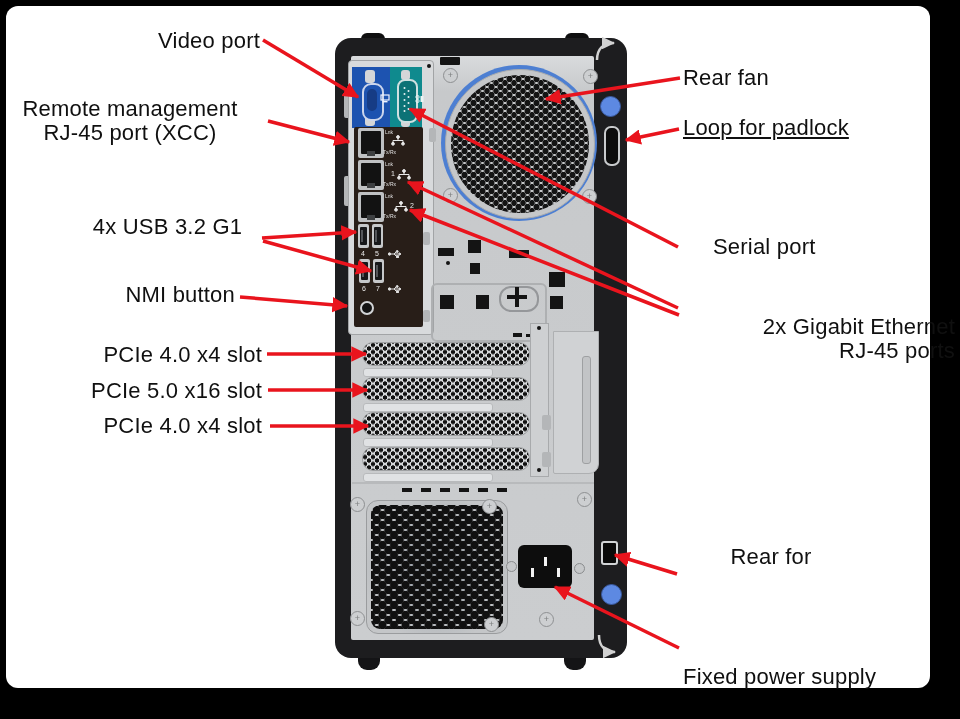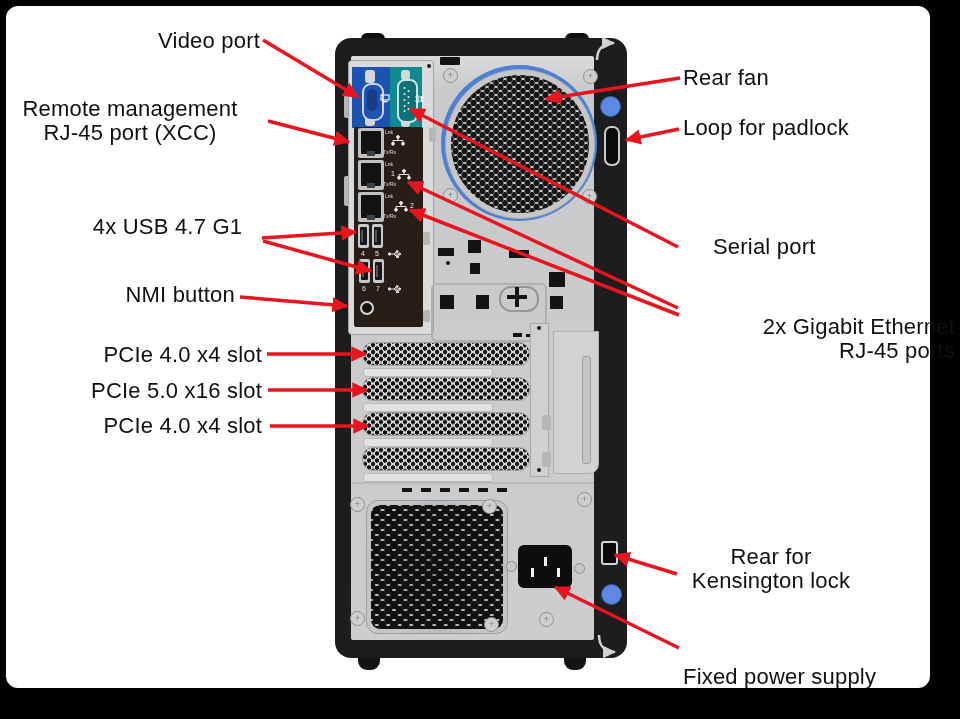--- a/index.html
+++ b/index.html
@@ -283,36 +283,35 @@
     <div class="a" style="left:601px;top:541px;width:13px;height:20px;background:#0a0a0a;border:2px solid #d2d4d6;border-radius:3px;"></div>
     <div class="a" style="left:601px;top:584px;width:19px;height:19px;background:var(--thumbscrew-blue,#5d89e2);border:1px solid #39589c;border-radius:50%;"></div>
   </div>
 
   <div class="a lbl" style="right:700px;top:29px;text-align:right;">Video port</div>
   <div class="a lbl" style="left:10px;top:97px;width:240px;text-align:center;">
     <span>Remote management</span>
     <span>RJ-45 port (XCC)</span>
   </div>
   <div class="a lbl" style="left:60px;top:215px;width:215px;text-align:center;">
-    <span>4x USB 4.7 G1</span>
+    <span>4x USB 3.2 G1</span>
   </div>
   <div class="a lbl" style="right:725px;top:283px;text-align:right;">NMI button</div>
   <div class="a lbl" style="right:698px;top:343px;text-align:right;">PCIe 4.0 x4 slot</div>
   <div class="a lbl" style="right:698px;top:379px;text-align:right;">PCIe 5.0 x16 slot</div>
   <div class="a lbl" style="right:698px;top:414px;text-align:right;">PCIe 4.0 x4 slot</div>
   <div class="a lbl" style="left:683px;top:66px;">Rear fan</div>
-  <div class="a lbl" style="left:683px;top:116px;">Loop for padlock</div>
+  <div class="a lbl" style="left:683px;top:116px;text-decoration:underline;">Loop for padlock</div>
   <div class="a lbl" style="left:685px;top:235px;margin-left:28px;">Serial port</div>
   <div class="a lbl" style="left:640px;top:283px;width:315px;text-align:right;margin-top:32px;">
     <span>2x Gigabit Ethernet</span>
     <span>RJ-45 ports</span>
   </div>
   <div class="a lbl" style="left:640px;top:545px;width:262px;text-align:center;">
     <span>Rear for</span>
-    <span>Kensington lock</span>
   </div>
   <div class="a lbl" style="left:683px;top:665px;">Fixed power supply</div>
 
   <svg class="a" id="arrows" width="960" height="719" viewBox="0 0 960 719">
     <defs>
       <marker id="rh" markerWidth="5" markerHeight="4.4" refX="4.2" refY="2.2" orient="auto">
         <path d="M0,0 L4.6,2.2 L0,4.4 Z" fill="var(--arrow-red,#e9141d)"></path>
       </marker>
       <marker id="gh" markerWidth="6" markerHeight="5" refX="4.8" refY="2.5" orient="auto">
         <path d="M0,0 L5.2,2.5 L0,5 Z" fill="#d2d2d2"></path>

